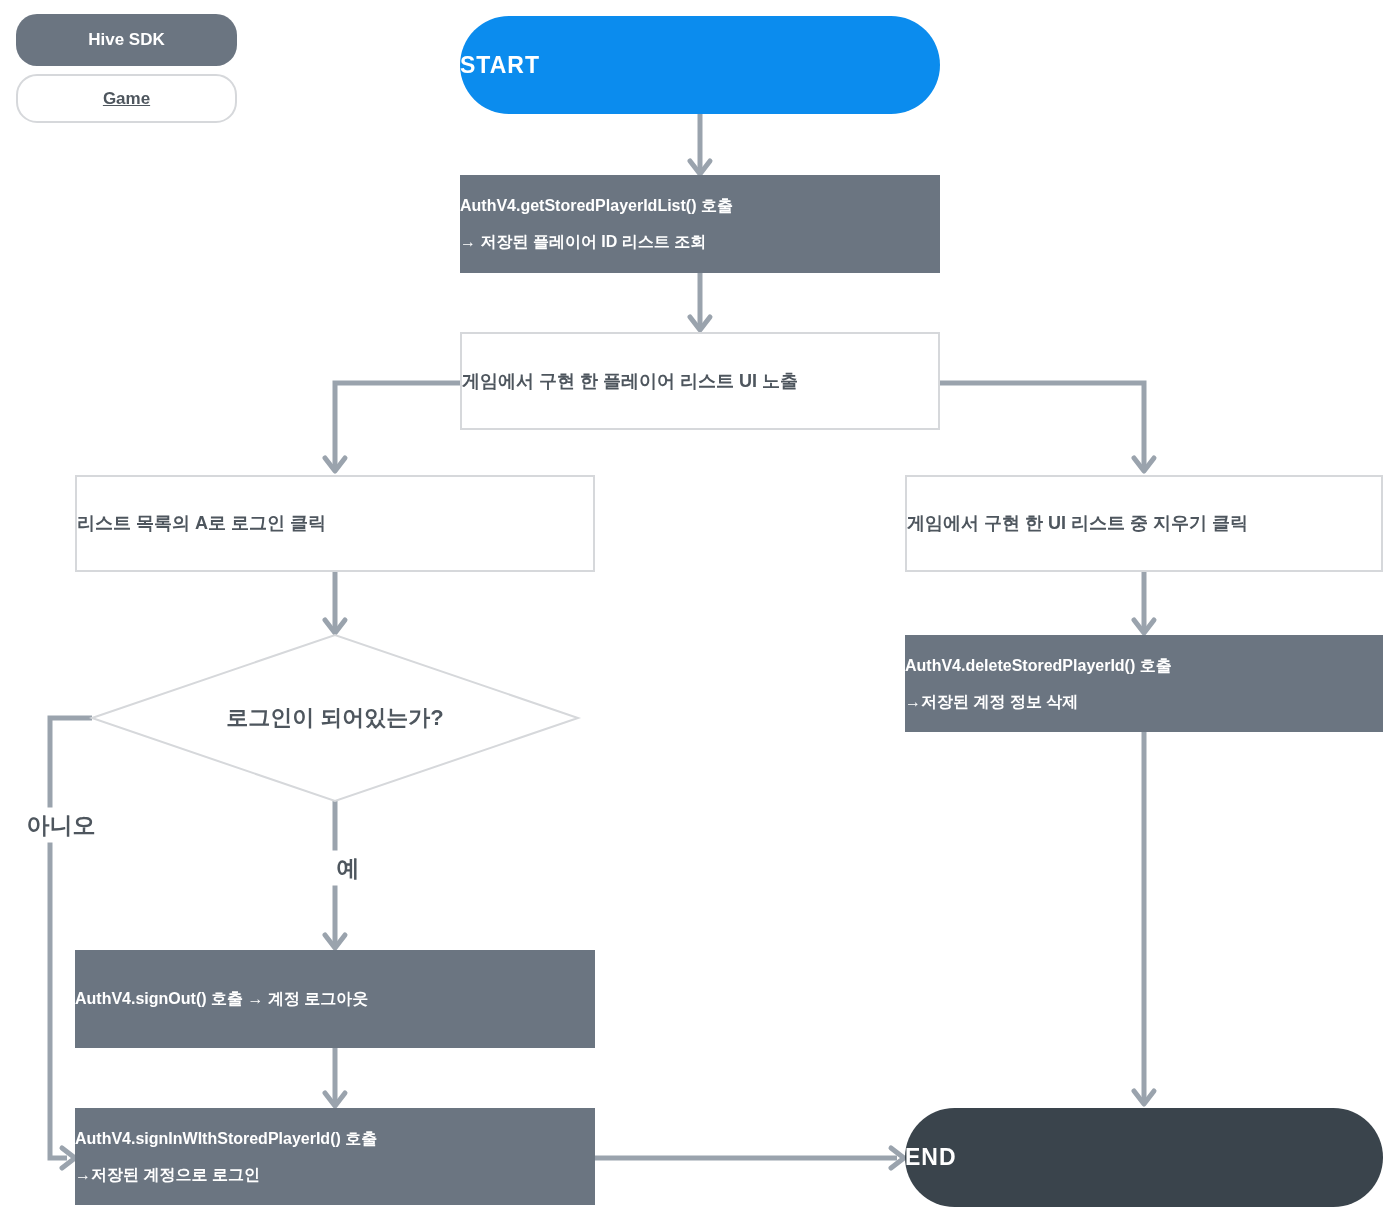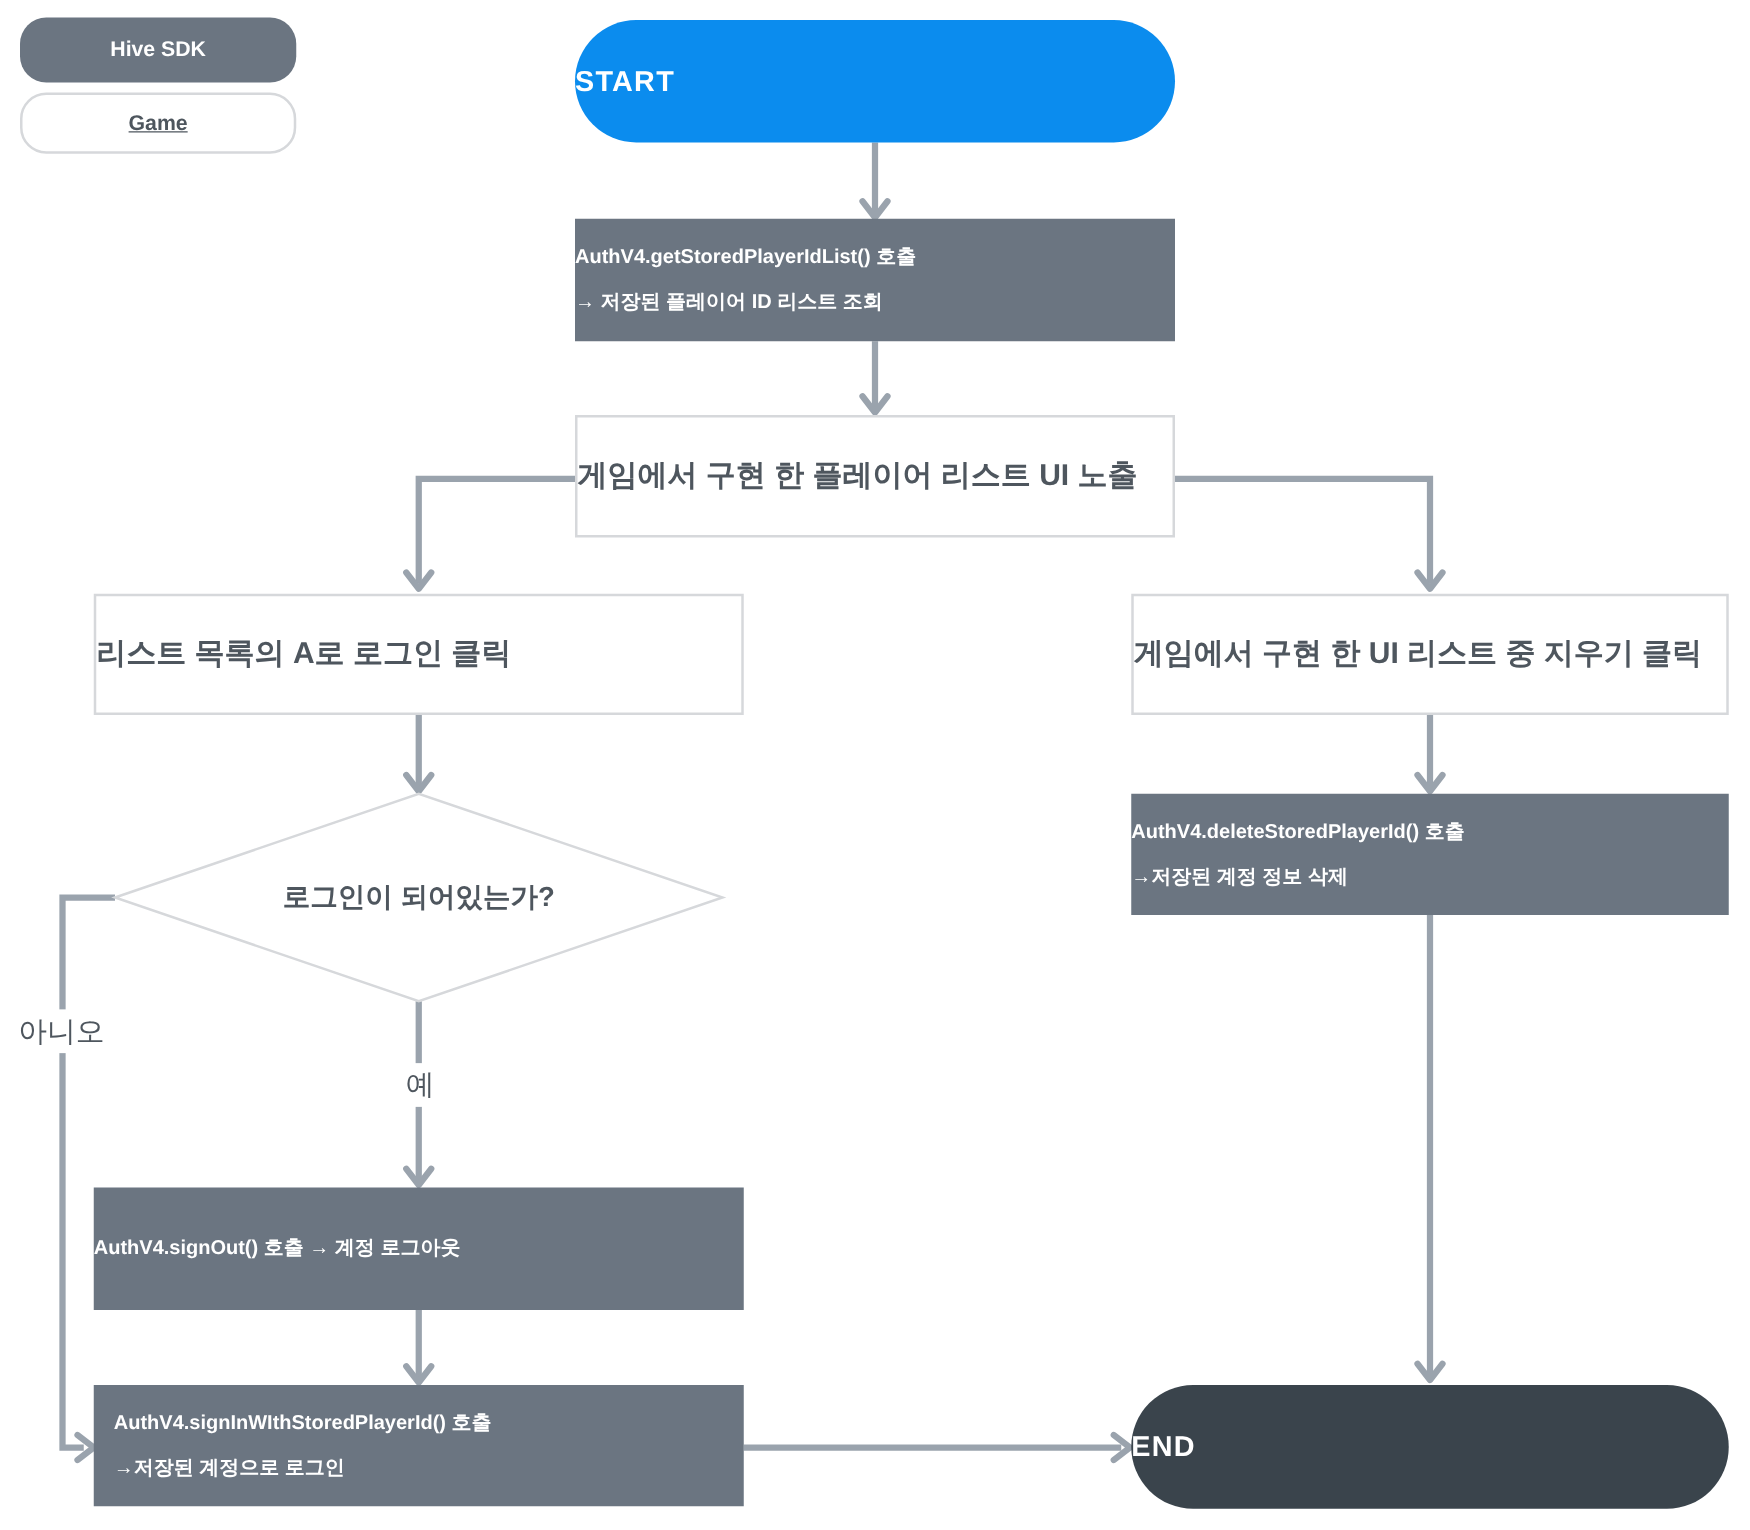--- a/index.html
+++ b/index.html
@@ -17,45 +17,45 @@
   svg.connectors path.arrowhead { stroke:var(--line); stroke-width:5; fill:none;
     stroke-linecap:round; stroke-linejoin:round; }
   svg.connectors polygon.decision-shape { fill:#ffffff; stroke:var(--border); stroke-width:2; }
   .node {
     position:absolute; z-index:2; display:flex; flex-direction:column;
     align-items:flex-start; justify-content:center; text-align:center;
   }
   .process { background:var(--process-bg); color:var(--text-light);
     font-weight:bold; font-size:16px; line-height:1.5;gap:12px; }
   .plain { background:#ffffff; border:2px solid var(--border);
-    color:var(--text-dark); font-weight:600; font-size:24px; line-height:1.45; }
+    color:var(--text-dark); font-weight:600; font-size:18px; line-height:1.45; }
   .terminal { color:var(--text-light); font-weight:bold; font-size:23px; letter-spacing:1px; }
   .terminal.start { background:var(--start-bg); border-radius:49px; }
   .terminal.end { background:var(--end-bg); border-radius:50px; }
   .legend { position:absolute; z-index:2; display:flex; align-items:center;
     justify-content:center; font-size:17px; font-weight:bold;border-radius:21px; }
   .legend.sdk { background:var(--process-bg); color:var(--text-light); }
   .legend.game { background:#ffffff; border:2px solid var(--border); color:var(--text-dark);text-decoration:underline; }
   .diamond-label { position:absolute; z-index:3; transform:translate(-50%,-50%);
     color:var(--text-dark); font-weight:600; font-size:22px; white-space:nowrap; }
   .edge-label { position:absolute; z-index:3; transform:translate(-50%,-50%);
     background:#ffffff; padding:2px 5px; color:var(--text-dark);
-    font-weight:400; font-size:23px; white-space:nowrap; }
+    font-weight:700; font-size:23px; white-space:nowrap;margin-left:12px; }
 
   
   .legend.sdk  { left:16px;  top:14px;   width:221px; height:52px; }
   .legend.game { left:16px;  top:74px;   width:221px; height:49px; }
   .n-start     { left:460px; top:16px;   width:480px; height:98px; }
   .n-getlist   { left:460px; top:175px;  width:480px; height:98px; }
   .n-listui    { left:460px; top:332px;  width:480px; height:98px; }
   .n-loginclick{ left:75px;  top:475px;  width:520px; height:97px; }
   .n-delclick  { left:905px; top:475px;  width:478px; height:97px; }
   .n-delstored { left:905px; top:635px;  width:478px; height:97px; }
   .n-signout   { left:75px;  top:950px;  width:520px; height:98px; }
-  .n-signin    { left:75px;  top:1108px; width:520px; height:97px;padding-left:16px; }
+  .n-signin    { left:75px;  top:1108px; width:520px; height:97px; }
   .n-end       { left:905px; top:1108px; width:478px; height:99px; }
   .diamond-label { left:335px; top:718px; }
   .lbl-yes { left:336px; top:868px; }
   .lbl-no  { left:49px;  top:825px; }
 </style>
 </head>
 <body>
 
 <div class="canvas">
 

